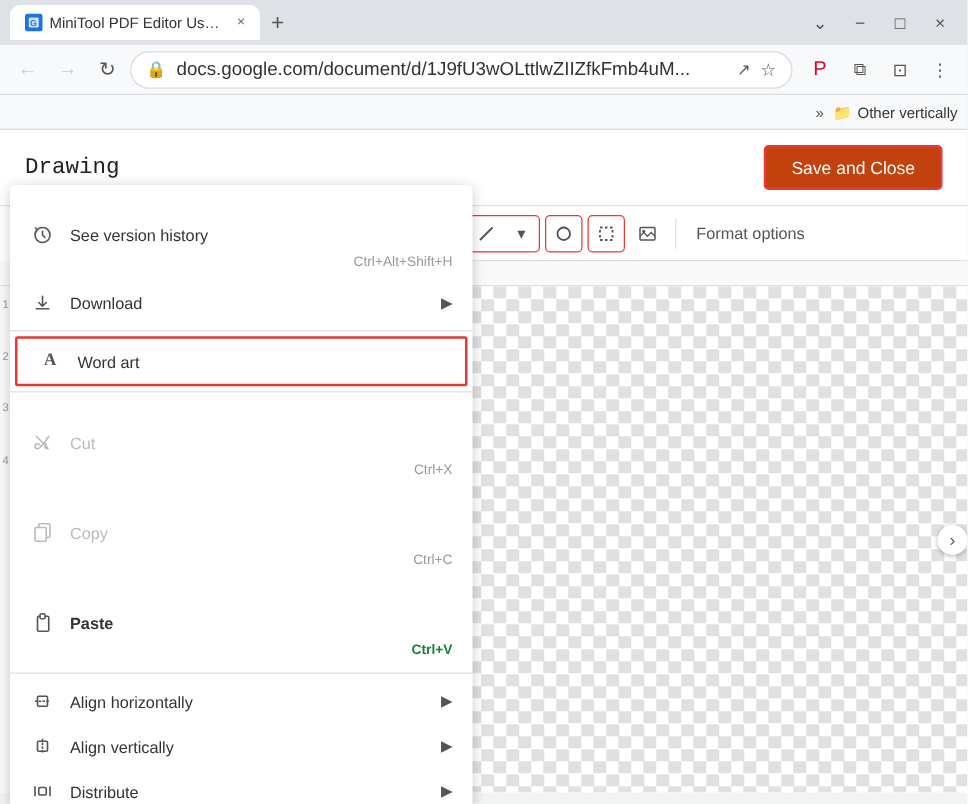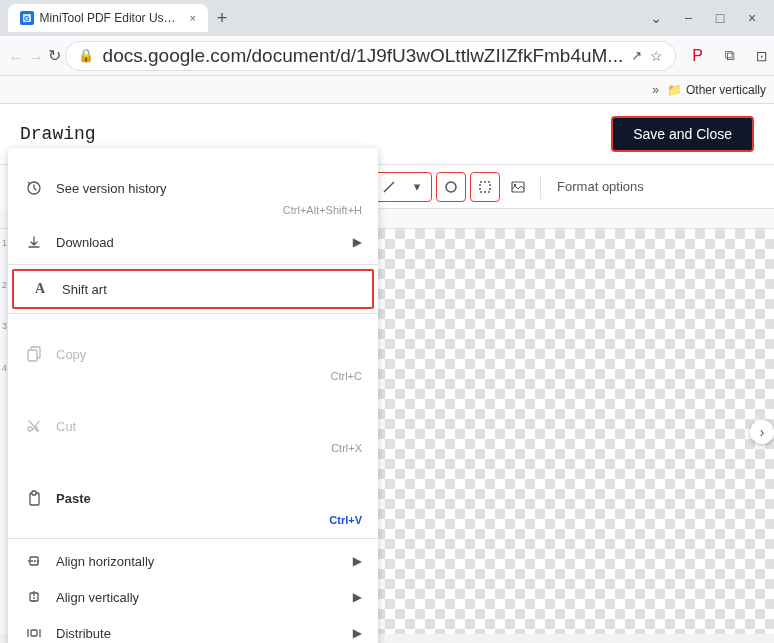--- a/index.html
+++ b/index.html
@@ -14,32 +14,32 @@
     .tab-close { margin-left: 4px; color: #666; cursor: pointer; font-size: 11px; }
     .new-tab { width: 28px; height: 28px; display: flex; align-items: center; justify-content: center; font-size: 18px; color: #555; cursor: pointer; }
     .window-controls { margin-left: auto; display: flex; gap: 4px; }
     .win-btn { width: 28px; height: 28px; display: flex; align-items: center; justify-content: center; color: #555; font-size: 14px; cursor: pointer; border-radius: 4px; }
 
     .nav-bar { display: flex; align-items: center; height: 40px; padding: 0 8px; background: #f8f9fa; gap: 4px; border-bottom: 1px solid #dadce0; }
     .nav-btn { width: 28px; height: 28px; display: flex; align-items: center; justify-content: center; color: #555; border-radius: 50%; cursor: pointer; font-size: 16px; }
     .nav-btn.disabled { color: #ccc; cursor: default; }
     .address-bar { flex: 1; display: flex; align-items: center; background: #fff; border: 1px solid #dadce0; border-radius: 20px; padding: 0 12px; height: 30px; gap: 8px; }
     .lock-icon { color: #188038; font-size: 13px; }
-    .address-text { font-size: 19px; color: #333; flex: 1; text-align: right; }
+    .address-text { font-size: 15px; color: #333; flex: 1; }
     .nav-icons { display: flex; gap: 4px; margin-left: 4px; }
     .nav-icon { width: 28px; height: 28px; display: flex; align-items: center; justify-content: center; color: #555; border-radius: 50%; cursor: pointer; font-size: 14px; }
 
     .bookmarks-bar { display: flex; align-items: center; height: 28px; padding: 0 8px; background: #f8f9fa; border-bottom: 1px solid #dadce0; font-size: 12px; color: #333; gap: 8px; justify-content: flex-end; }
     .bookmark-folder { display: flex; align-items: center; gap: 4px; cursor: pointer; }
 
     
     .drawing-container { background: #fff; width: 774px; height: 530px; display: flex; flex-direction: column; position: relative; }
     .drawing-header { display: flex; align-items: center; justify-content: space-between; padding: 12px 20px; border-bottom: 1px solid #e0e0e0; }
     .drawing-title { font-size: 18px; color: #202124; font-weight: 400; font-family: Liberation Mono, monospace; }
-    .save-close-btn { background: #0f172a; color: #fff; border: 2px solid #e53935; border-radius: 4px; padding: 8px 20px; font-size: 14px; cursor: pointer; font-weight: 500; }
+    .save-close-btn { background: #c2410c; color: #fff; border: 2px solid #e53935; border-radius: 4px; padding: 8px 20px; font-size: 14px; cursor: pointer; font-weight: 500; }
 
     .toolbar { display: flex; align-items: center; padding: 4px 12px; border-bottom: 1px solid #e0e0e0; gap: 4px; height: 44px; position: relative; margin-left: 43px; }
     .toolbar-btn { display: flex; align-items: center; gap: 3px; padding: 4px 8px; border-radius: 4px; cursor: pointer; color: #555; font-size: 13px; border: 1px solid #e53935; }
     .toolbar-sep { width: 1px; height: 24px; background: #e0e0e0; margin: 0 4px; }
     .tool-btn { width: 28px; height: 28px; display: flex; align-items: center; justify-content: center; border-radius: 4px; cursor: pointer; color: #555; }
     .tool-btn-group { display: flex; align-items: center; border: 1px solid #e53935; border-radius: 4px; }
     .tool-btn-active { background: #e8f0fe; }
     .format-options { color: #555; font-size: 13px; padding: 4px 8px; cursor: pointer; }
 
     
@@ -227,55 +227,55 @@
         <span class="menu-item-text">Download</span>
         <span class="menu-item-arrow">▶</span>
       </div>
 
       <div class="menu-divider"></div>
 
       <div class="menu-item word-art-highlight">
         <div class="menu-item-icon">
           <span style="font-size:14px;font-weight:bold;color:#555;font-family:serif;">A</span>
         </div>
-        <span class="menu-item-text">Shift art</span>
+        <span class="menu-item-text">Word art</span>
       </div>
 
       <div class="menu-divider"></div>
+
+      <div class="menu-item disabled">
+        <div class="menu-item-icon">
+          <svg width="16" height="16" viewBox="0 0 16 16" fill="none">
+              <path d="M3 3 L9 9 M13 3 L9 9 M9 9 L7 11 Q5 13 4 13 Q2 13 2 11 Q2 9 4 9 Q5 9 6 10 M9 9 L11 11 Q13 13 12 13 Q10 13 10 11 Q10 10 11 9" stroke="#bbb" stroke-width="1.3" stroke-linecap="round"></path>
+            </svg>
+        </div>
+        <span class="menu-item-text">Cut</span>
+        <span class="menu-item-shortcut">Ctrl+X</span>
+      </div>
 
       <div class="menu-item disabled">
         <div class="menu-item-icon">
           <svg width="16" height="16" viewBox="0 0 16 16" fill="none">
               <rect x="5" y="1" width="9" height="11" rx="1" stroke="#bbb" stroke-width="1.3" fill="none"></rect>
               <rect x="2" y="4" width="9" height="11" rx="1" stroke="#bbb" stroke-width="1.3" fill="white"></rect>
             </svg>
         </div>
         <span class="menu-item-text">Copy</span>
         <span class="menu-item-shortcut">Ctrl+C</span>
       </div>
 
-      <div class="menu-item disabled">
-        <div class="menu-item-icon">
-          <svg width="16" height="16" viewBox="0 0 16 16" fill="none">
-              <path d="M3 3 L9 9 M13 3 L9 9 M9 9 L7 11 Q5 13 4 13 Q2 13 2 11 Q2 9 4 9 Q5 9 6 10 M9 9 L11 11 Q13 13 12 13 Q10 13 10 11 Q10 10 11 9" stroke="#bbb" stroke-width="1.3" stroke-linecap="round"></path>
-            </svg>
-        </div>
-        <span class="menu-item-text">Cut</span>
-        <span class="menu-item-shortcut">Ctrl+X</span>
-      </div>
-
       <div class="menu-item">
         <div class="menu-item-icon">
           <svg width="16" height="16" viewBox="0 0 16 16" fill="none">
               <rect x="4" y="3" width="9" height="12" rx="1" stroke="#555" stroke-width="1.3" fill="none"></rect>
               <rect x="6" y="1" width="4" height="4" rx="1" stroke="#555" stroke-width="1.3" fill="white"></rect>
             </svg>
         </div>
         <span class="menu-item-text" style="font-weight:bold;">Paste</span>
-        <span class="menu-item-shortcut" style="font-weight:bold;color:#1d4ed8;">Ctrl+V</span>
+        <span class="menu-item-shortcut" style="font-weight:bold;color:#15803d;">Ctrl+V</span>
       </div>
 
 
       <div class="menu-divider"></div>
 
       <div class="menu-item">
         <div class="menu-item-icon">
           <svg width="16" height="16" viewBox="0 0 16 16" fill="none">
               <line x1="2" y1="8" x2="14" y2="8" stroke="#555" stroke-width="1.3" stroke-dasharray="2,1"></line>
               <rect x="4" y="4" width="8" height="8" rx="1" stroke="#555" stroke-width="1.3" fill="none"></rect>

